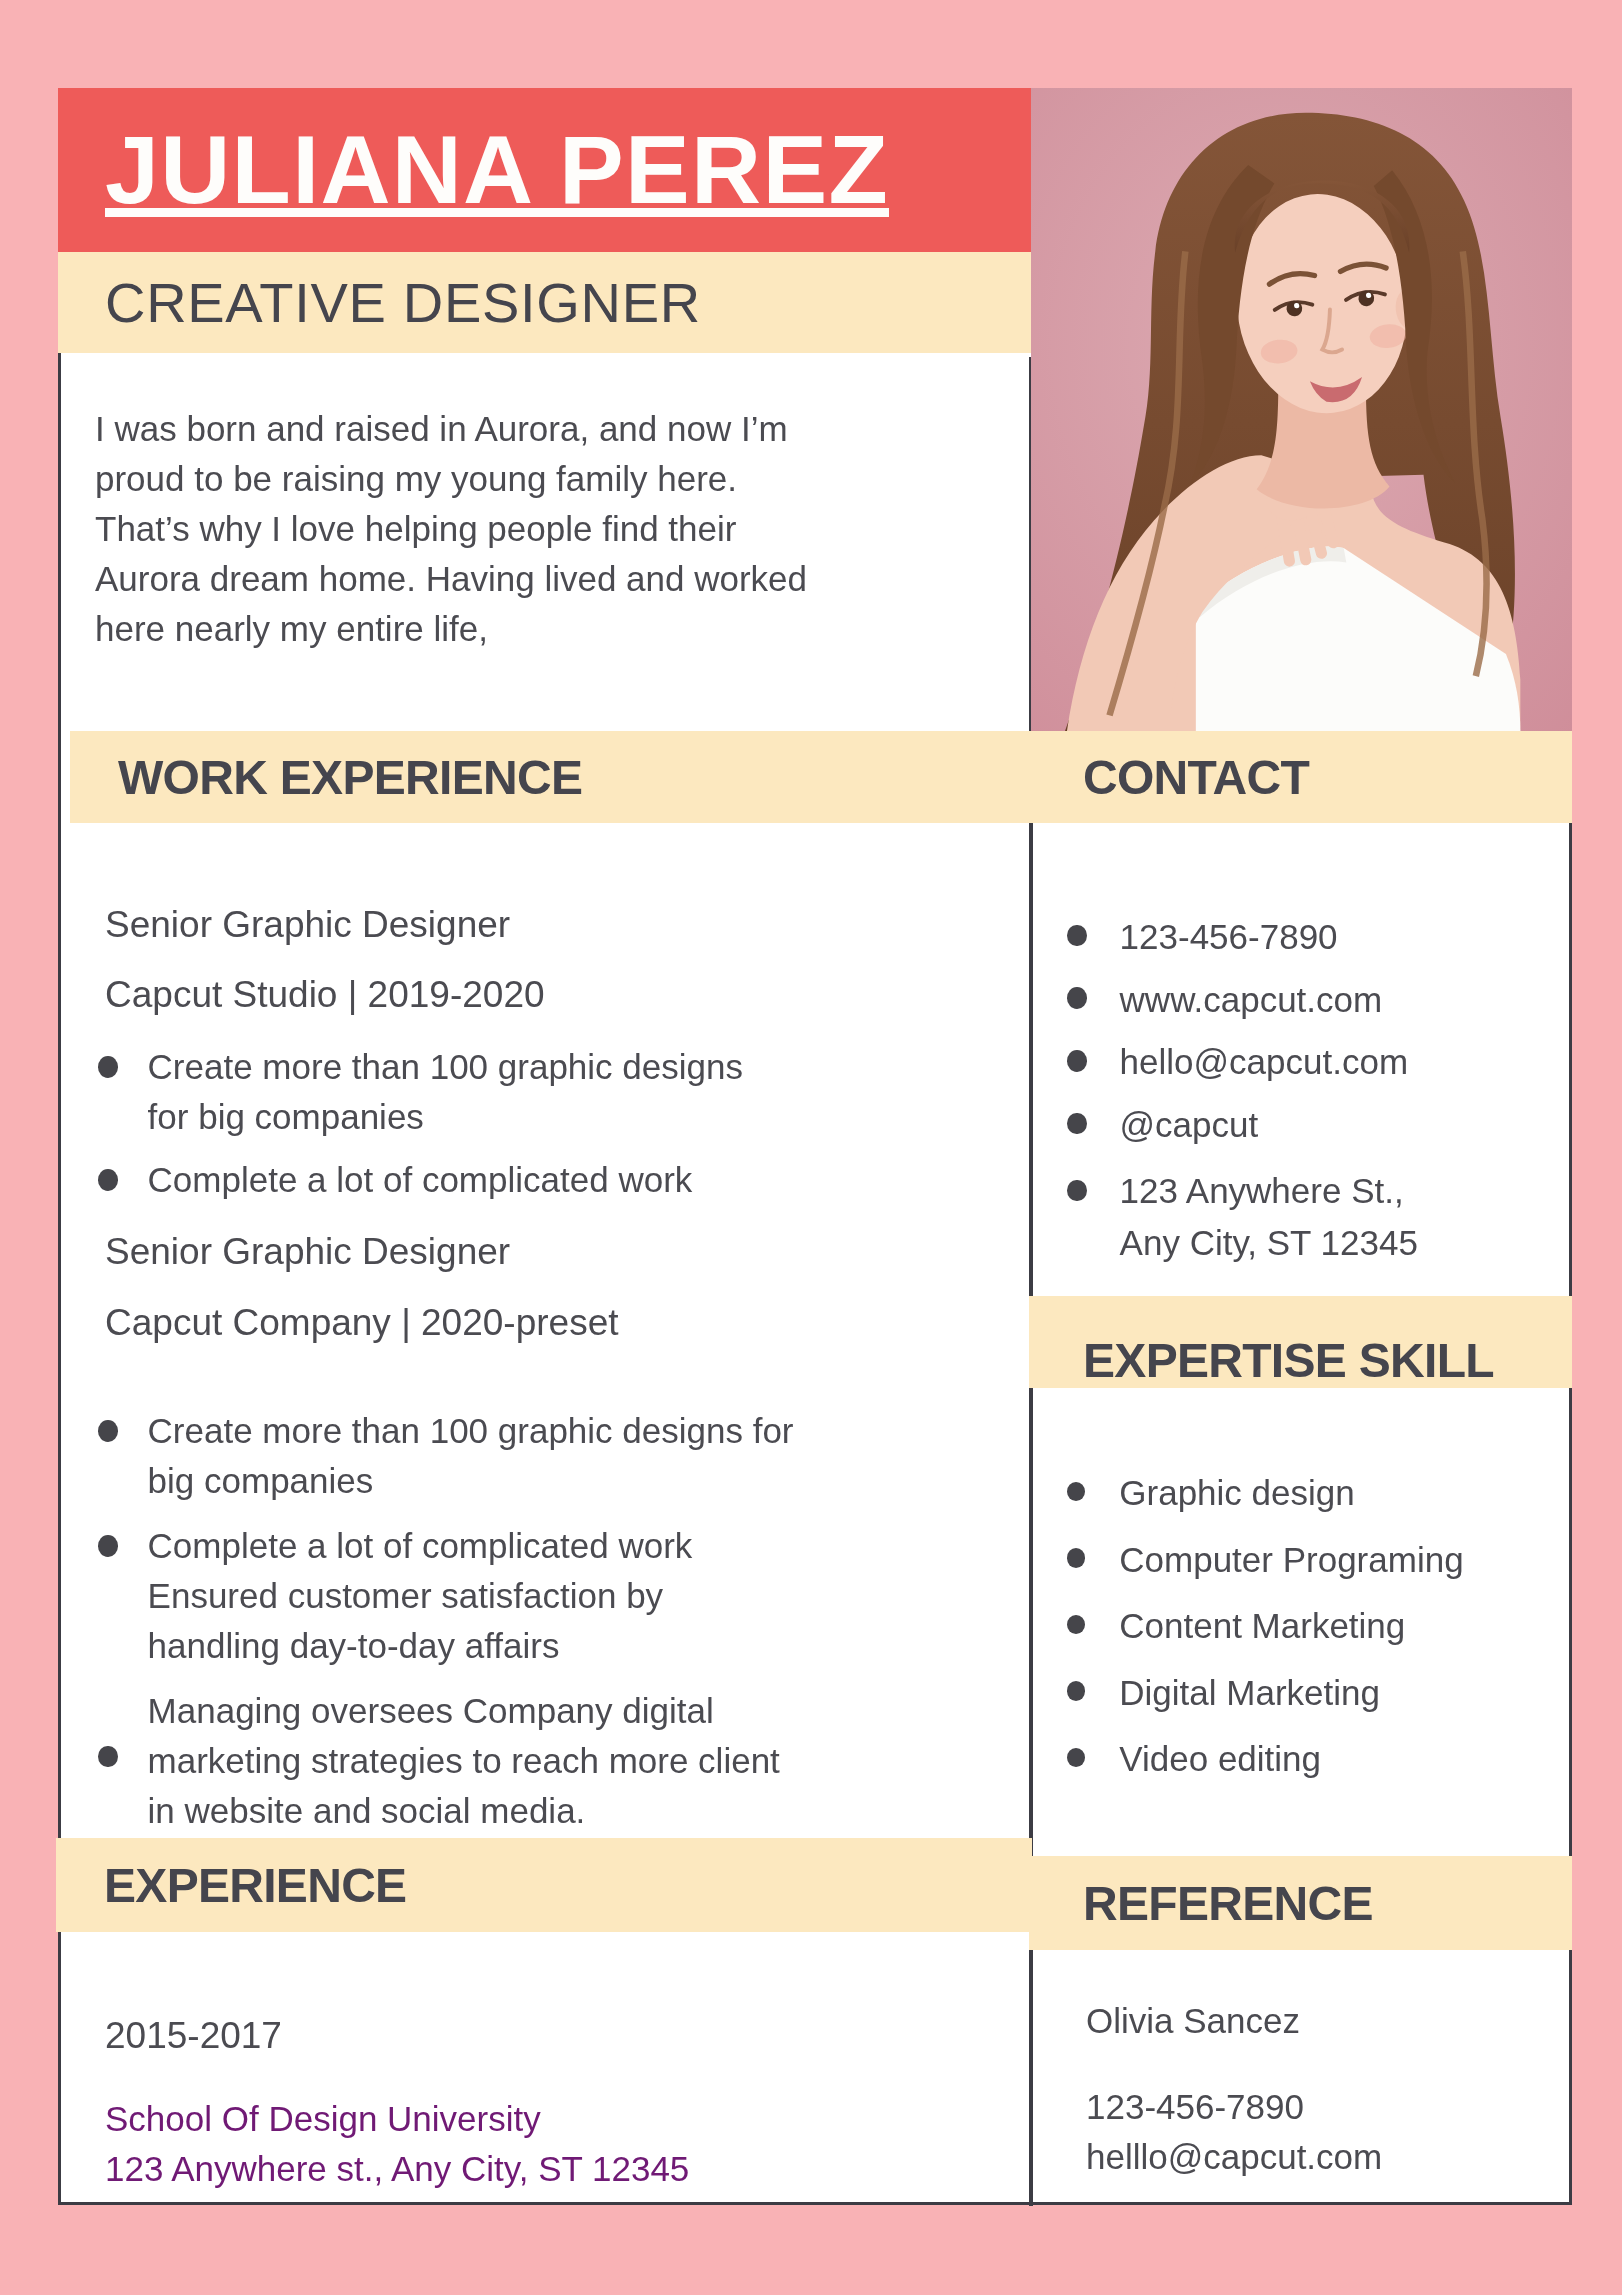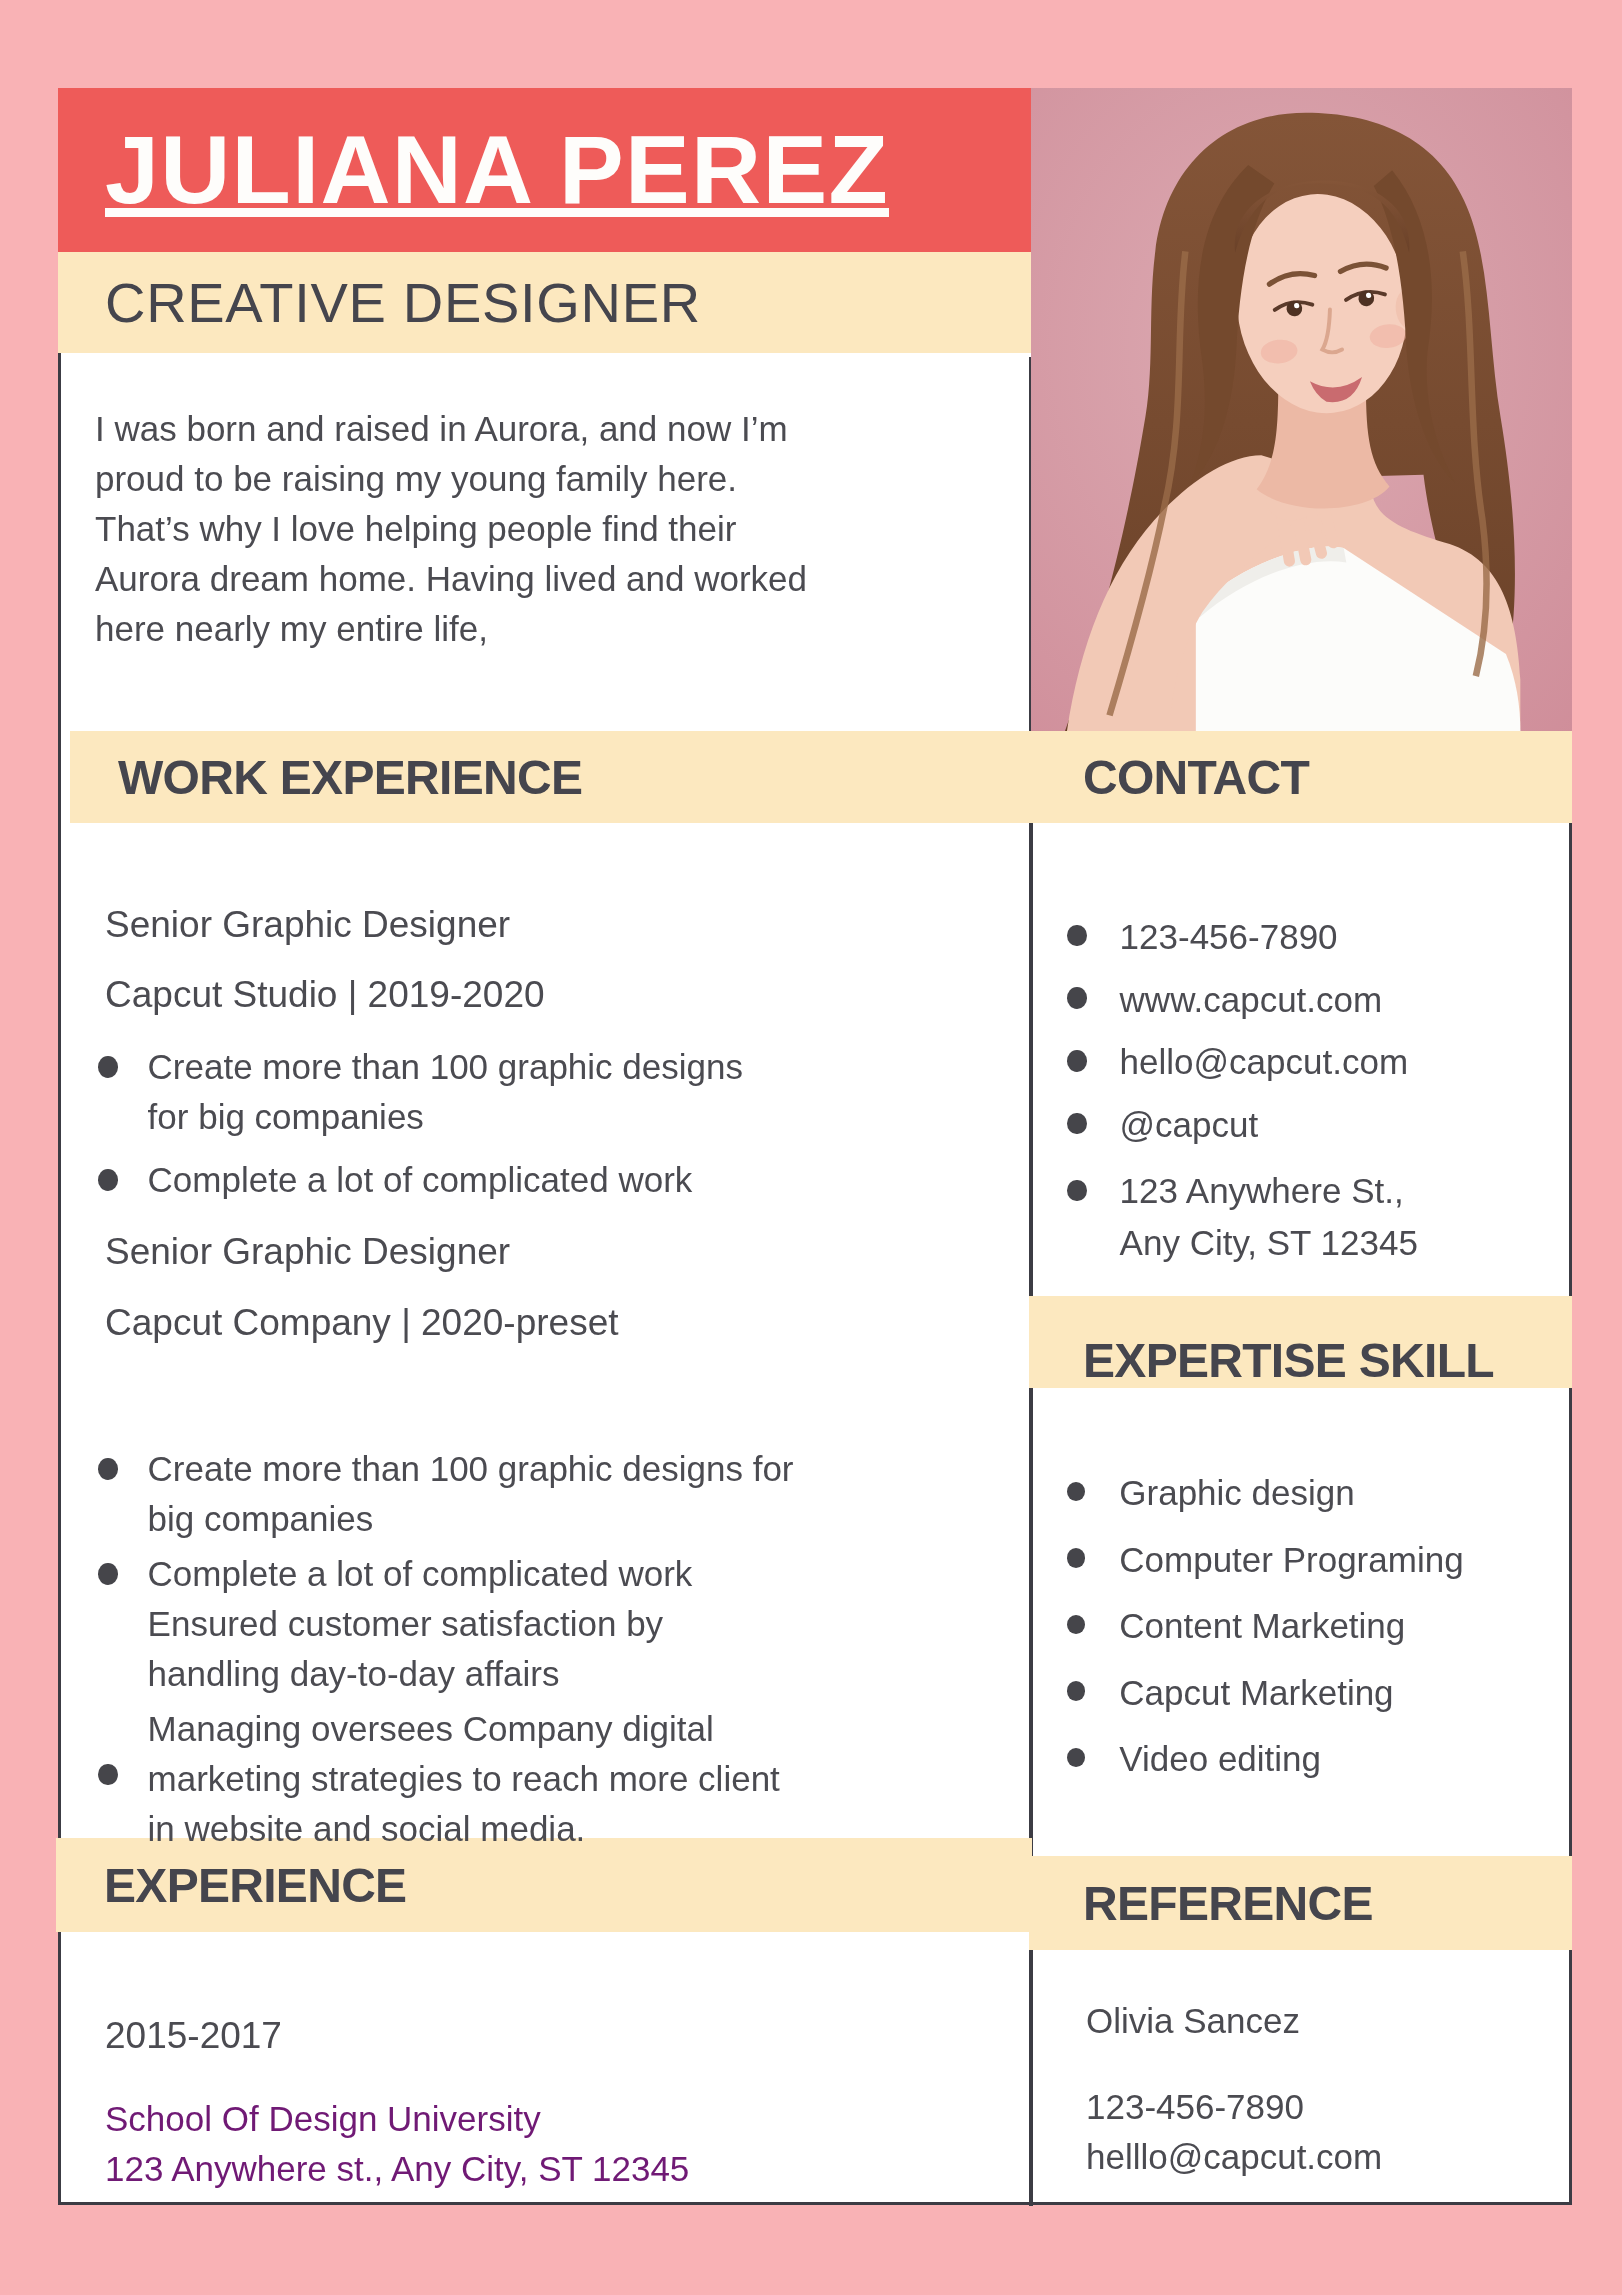--- a/index.html
+++ b/index.html
@@ -182,21 +182,21 @@
 for big companies</span>
     </div>
     <div class="brow">
       <span class="dot"></span>
       <span class="pre">Complete a lot of complicated work</span>
     </div>
   </div>
 
   <div class="abs jobrole" style="top:1231px">Senior Graphic Designer</div>
   <div class="abs jobco" style="top:1302px">Capcut Company | 2020-preset</div>
-  <div class="abs blist" style="top:1444px;gap:5px">
+  <div class="abs blist" style="top:1406px;gap:15px">
     <div class="brow">
       <span class="dot"></span>
       <span class="pre">Create more than 100 graphic designs for
 big companies</span>
     </div>
     <div class="brow">
       <span class="dot"></span>
       <span class="pre">Complete a lot of complicated work
 Ensured customer satisfaction by
 handling day-to-day affairs</span>
@@ -247,21 +247,21 @@
     <div class="srow">
       <span class="dot"></span>
       <span>Computer Programing</span>
     </div>
     <div class="srow">
       <span class="dot"></span>
       <span>Content Marketing</span>
     </div>
     <div class="srow">
       <span class="dot"></span>
-      <span>Capcut Marketing</span>
+      <span>Digital Marketing</span>
     </div>
     <div class="srow">
       <span class="dot"></span>
       <span>Video editing</span>
     </div>
   </div>
 
   <div class="abs ref-name">Olivia Sancez</div>
   <div class="abs ref-block">
     <div>123-456-7890</div>

